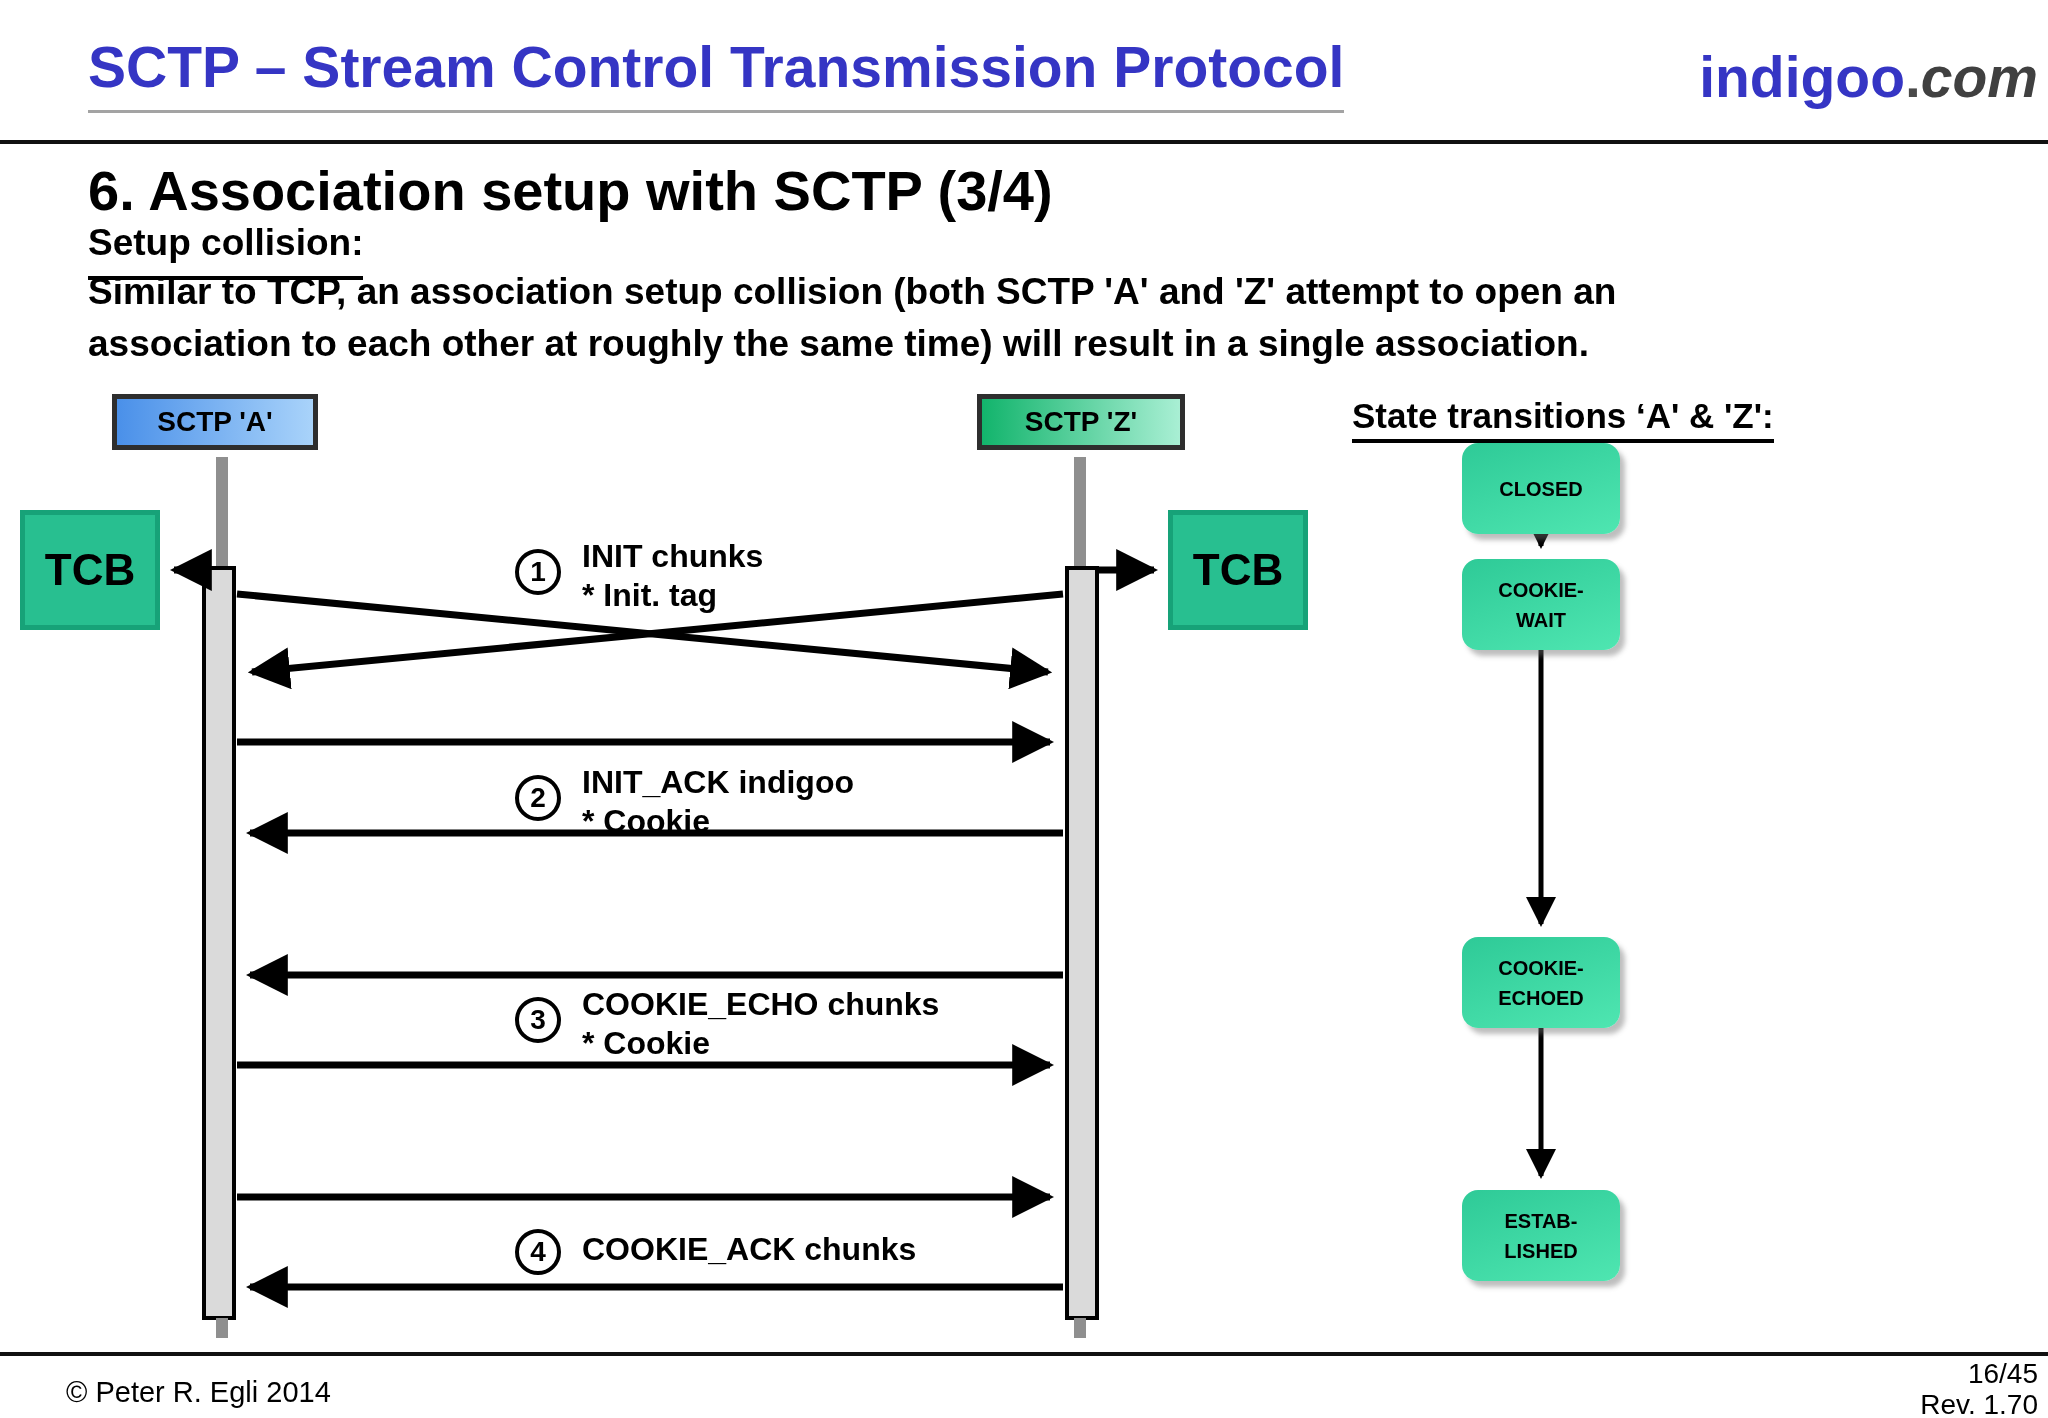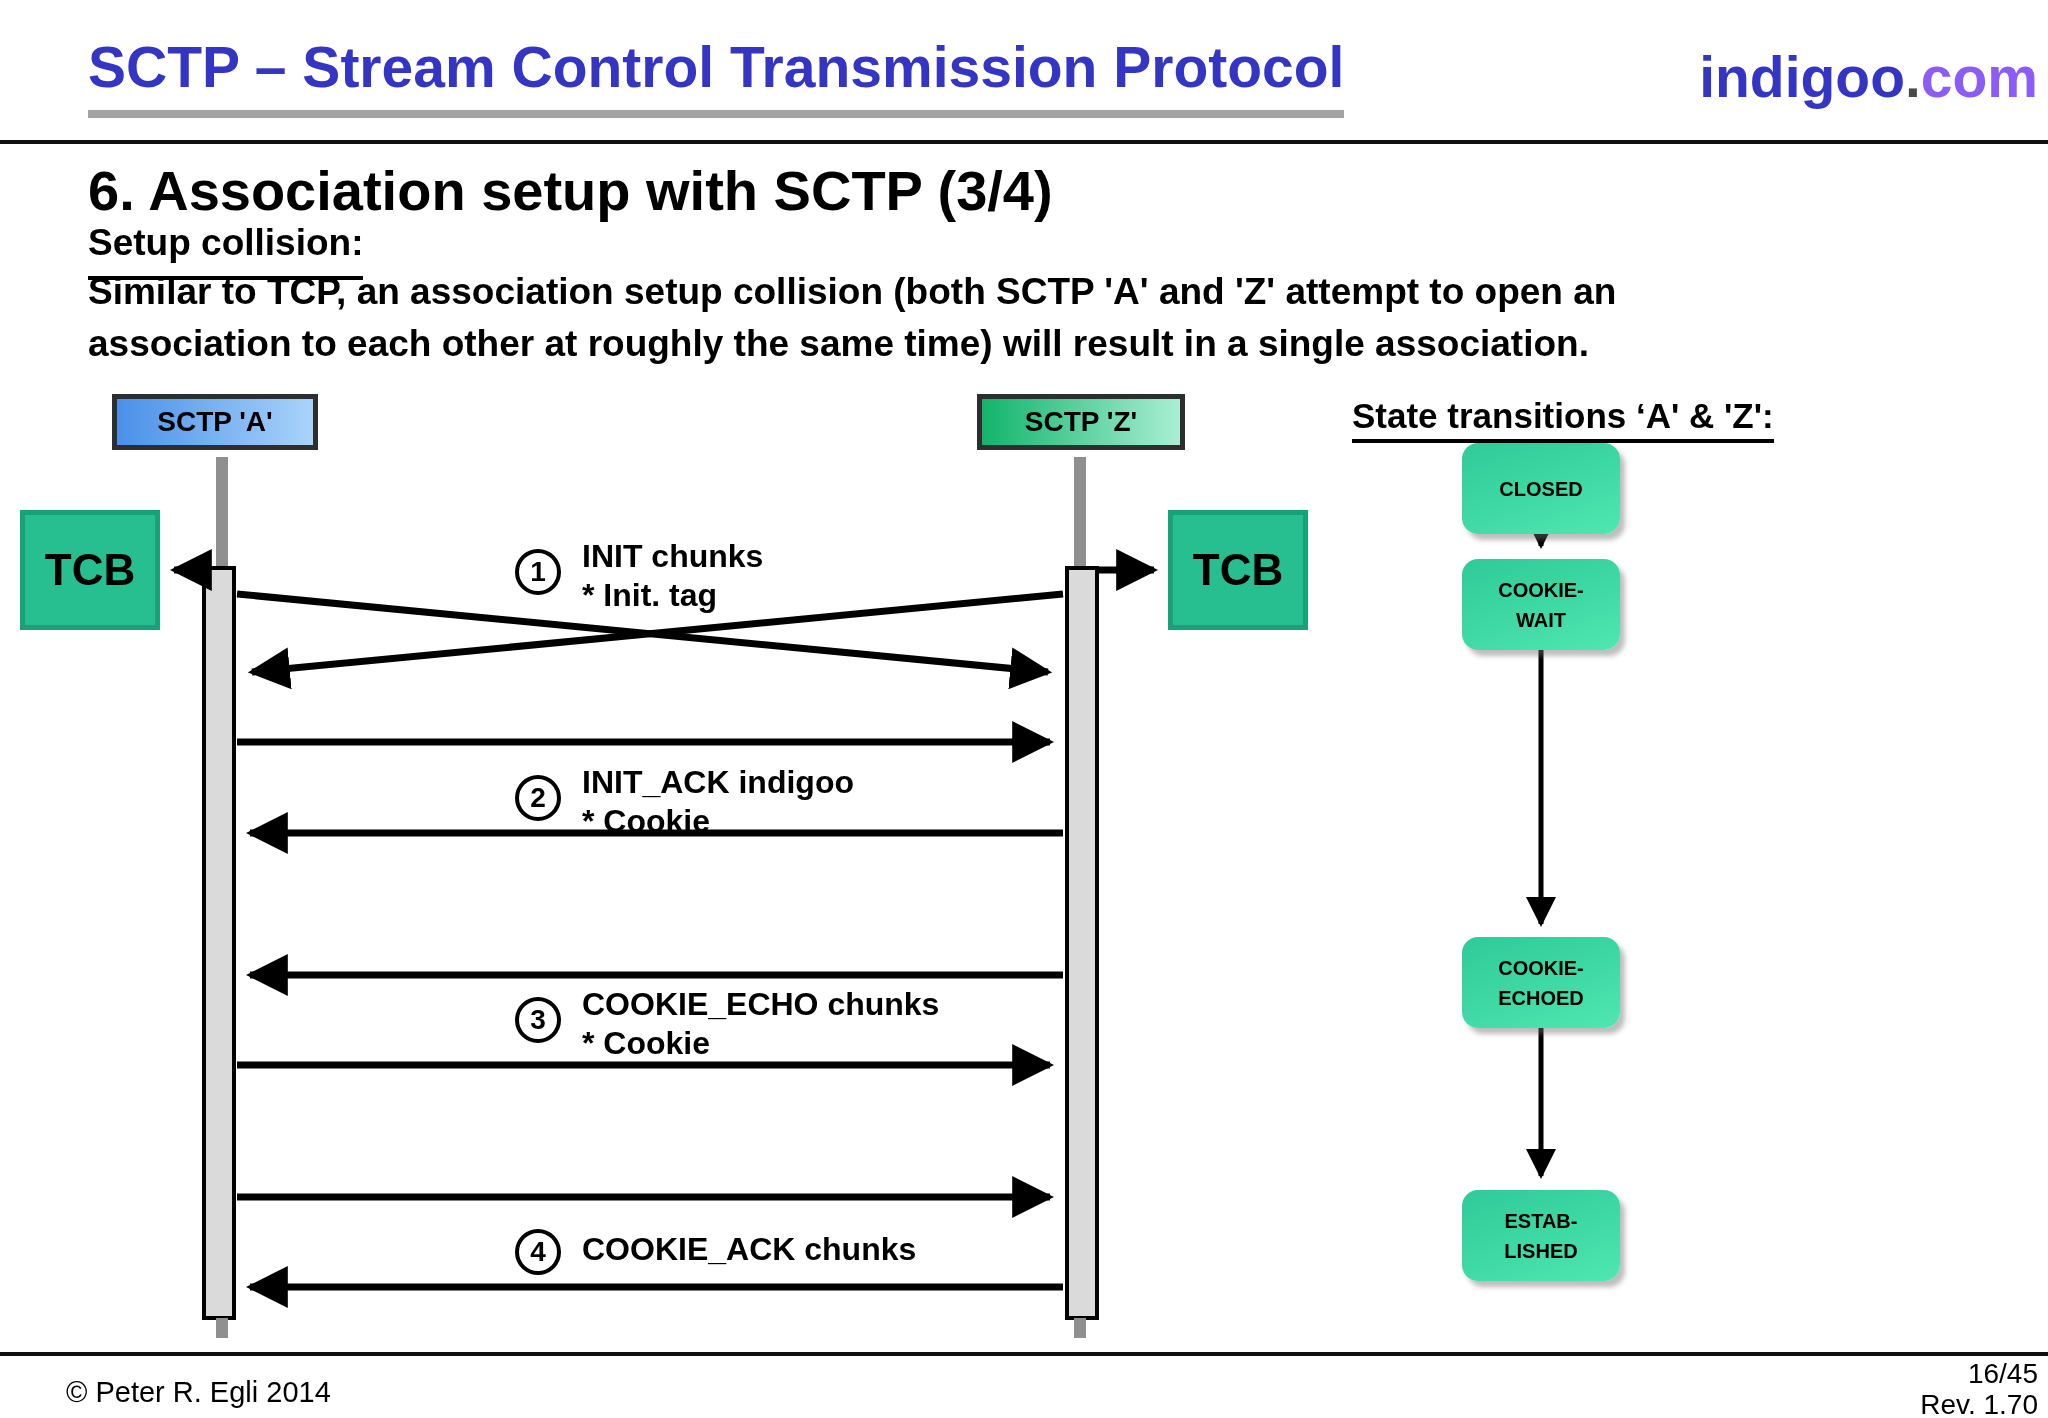--- a/index.html
+++ b/index.html
@@ -5,27 +5,27 @@
   html,body{margin:0;padding:0;background:#fff;}
   #slide{
     position:relative;width:2048px;height:1418px;background:#ffffff;
     font-family:"Liberation Sans",sans-serif;color:#000;overflow:hidden;
   }
   .abs{position:absolute;}
 
   
   .title{
     left:88px;top:34px;font-size:57px;font-weight:bold;color:#3535C4;
-    border-bottom:8px solid #a3a3a3;padding-bottom:10px;letter-spacing:0px;
+    border-bottom:3px solid #a3a3a3;padding-bottom:10px;letter-spacing:0px;
     display:inline-block;white-space:nowrap;
   }
   .brand{right:10px;top:44px;font-size:57px;font-weight:bold;white-space:nowrap;}
   .brand .b-name{color:#3535C4;}
   .brand .b-dot{color:#4A4A4A;}
-  .brand .b-tld{color:#8b5cf6;}
+  .brand .b-tld{color:#404040;font-style:italic;}
   .header-rule{left:0;top:140px;width:2048px;height:4px;background:#111;}
 
   
   .heading{left:88px;top:158px;font-size:56px;font-weight:bold;white-space:nowrap;}
   .subheading{
     left:88px;top:222px;font-size:37px;font-weight:bold;white-space:nowrap;
     border-bottom:4px solid #000;padding-bottom:12px;display:inline-block;
   }
   .bodytext{left:88px;top:266px;font-size:37px;font-weight:bold;line-height:52px;white-space:nowrap;}
 

